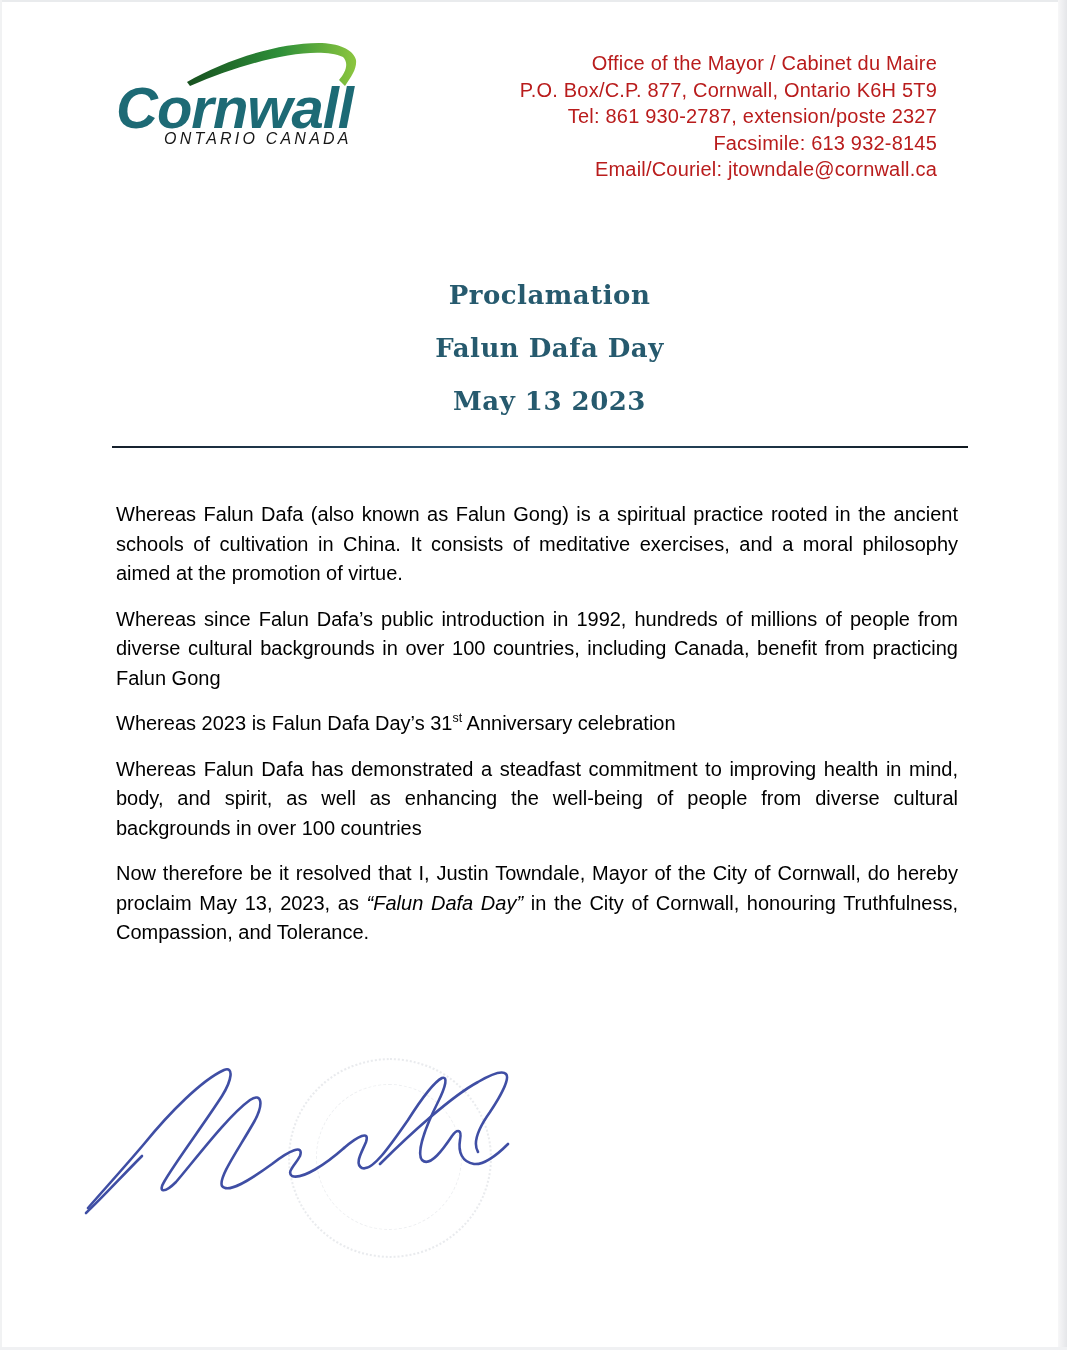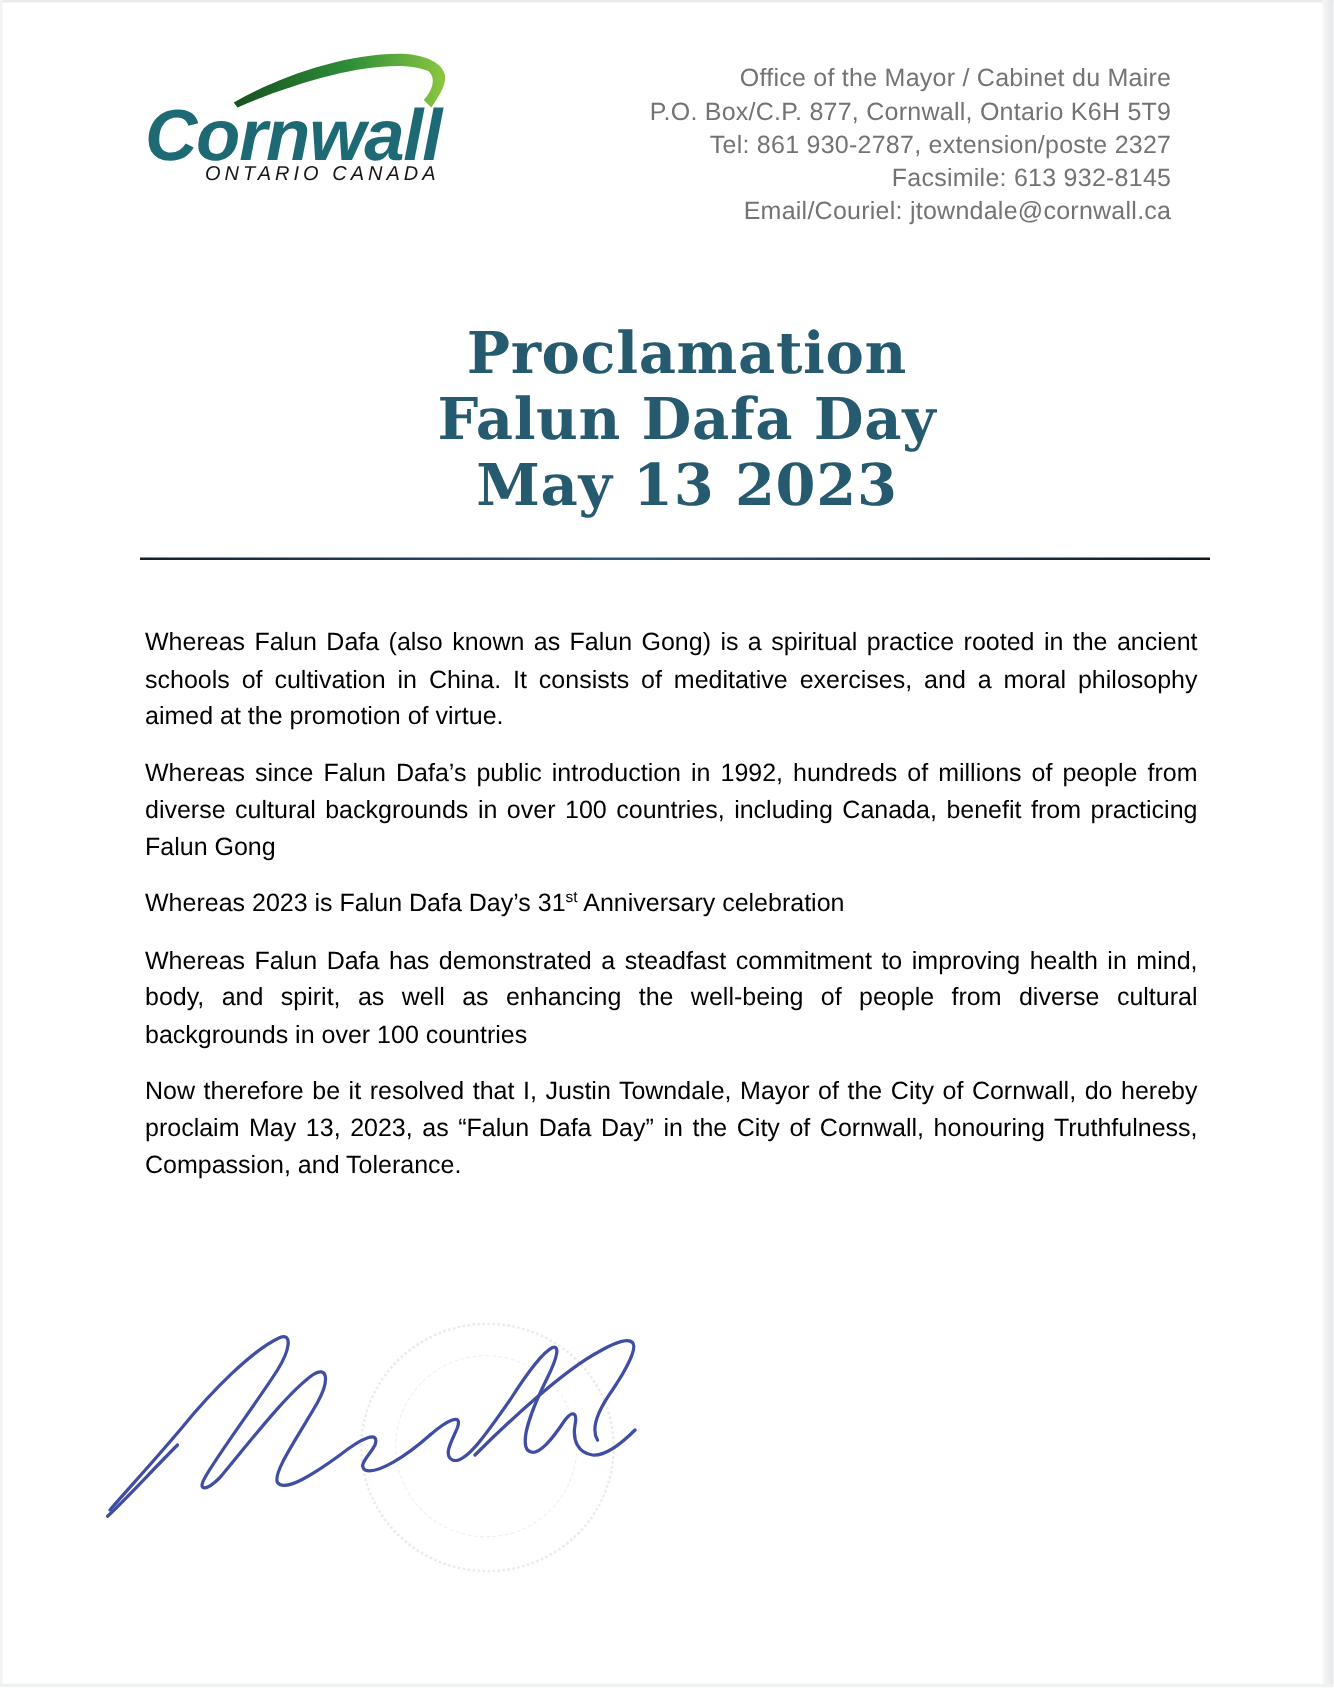--- a/index.html
+++ b/index.html
@@ -12,43 +12,43 @@
   .edge-left{position:absolute;top:0;left:0;bottom:0;width:2px;background:#f1f2f3;}
   .edge-right{position:absolute;top:0;right:0;bottom:0;width:9px;background:linear-gradient(to right,#f7f7f8,#e5e6e9);}
   .edge-bottom{position:absolute;left:0;right:0;bottom:0;height:3px;background:#f0f1f3;}
 
   
   .logo-svg{position:absolute;left:100px;top:34px;}
 
   
   .contact{
     position:absolute;top:50px;right:130px;text-align:right;
-    font-size:20px;line-height:26.5px;color:#737373;letter-spacing:0.2px;
+    font-size:20px;line-height:26.5px;color:#b91c1c;letter-spacing:0.2px;
   }
 
   
   .title{
-    position:absolute;top:256px;left:0;right:0;text-align:center;
+    position:absolute;top:269px;left:0;right:0;text-align:center;
     font-family:"DejaVu Serif",serif;font-weight:bold;
-    font-size:46px;line-height:53px;color:var(--title,#265a6e);letter-spacing:0.5px;padding-left:32px;
+    font-size:26px;line-height:53px;color:var(--title,#265a6e);letter-spacing:0.5px;padding-left:32px;
   }
 
   .rule{
     position:absolute;top:446px;left:112px;width:856px;height:2px;
     background:linear-gradient(to right,#151f2b,#2e5a7a 45%,#10181f);
   }
 
   
   .doc-body{
     position:absolute;top:500px;left:116px;width:842px;
     font-size:20px;line-height:29.5px;text-align:justify;color:#000000;
   }
   .doc-body p{margin:0 0 16px 0;}
   .doc-body sup{font-size:0.62em;line-height:0;vertical-align:super;}
-  .it{}
+  .it{font-style:italic;}
 
   
   .seal{
     position:absolute;left:288px;top:1058px;width:200px;height:196px;
     border:2px dotted rgba(150,158,172,0.38);border-radius:50%;opacity:0.55;
   }
   .seal-inner{
     position:absolute;left:26px;top:24px;width:144px;height:144px;
     border:1px dashed rgba(150,158,172,0.30);border-radius:50%;
   }

